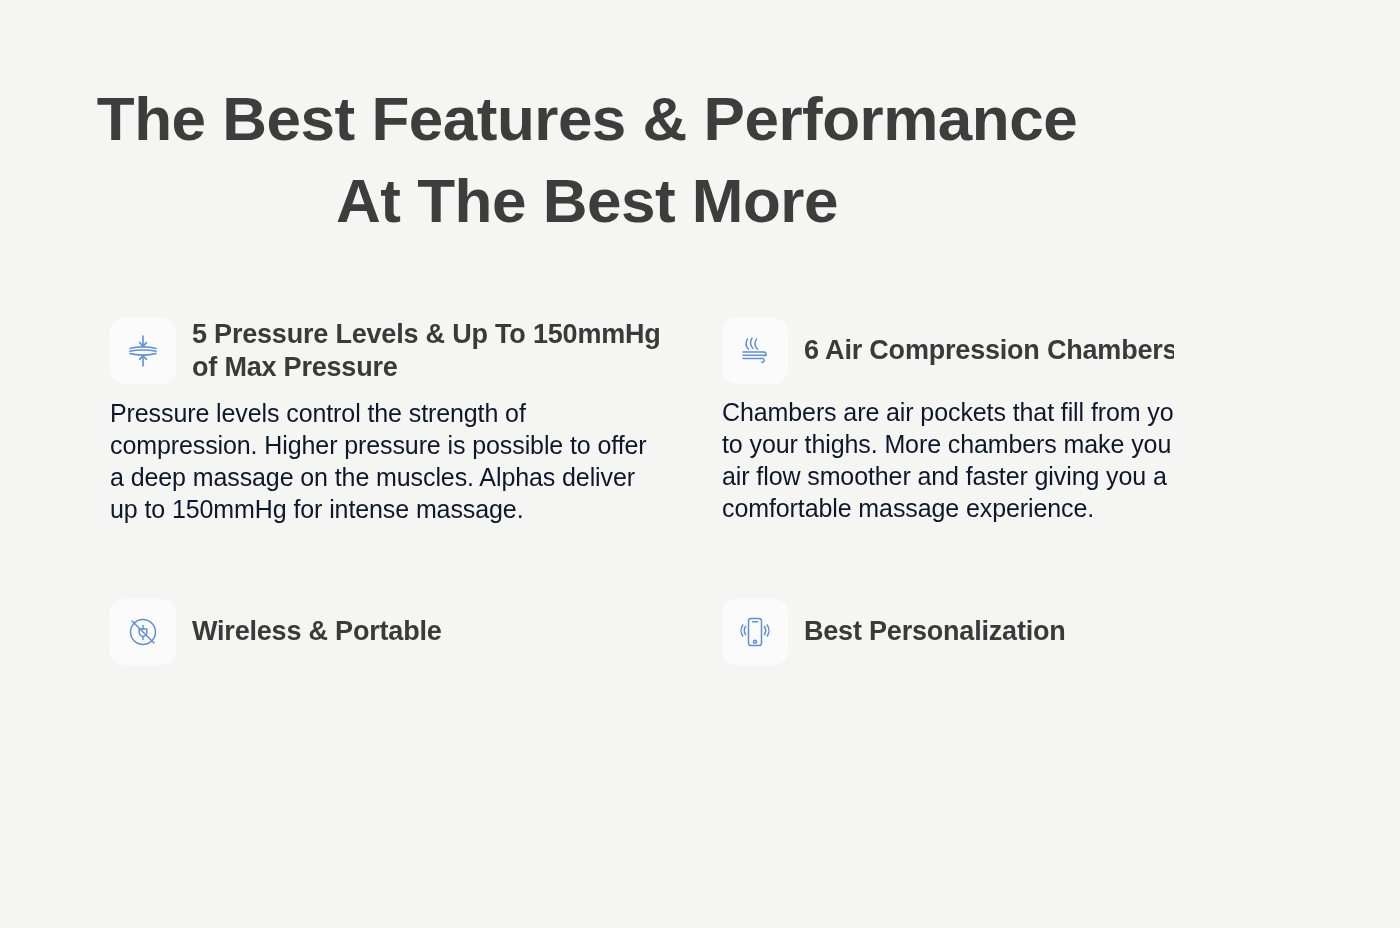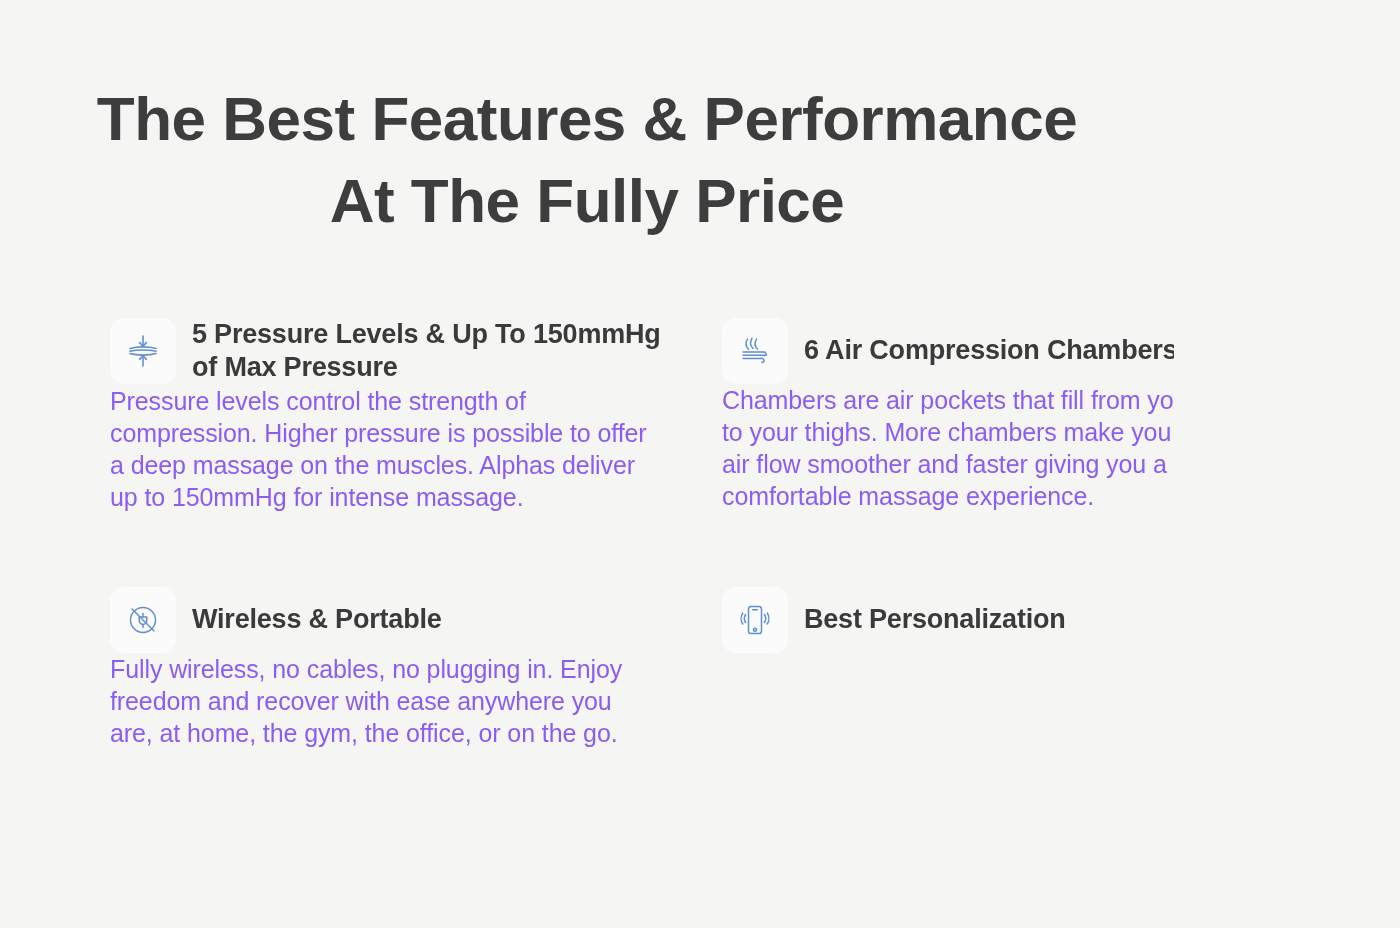--- a/index.html
+++ b/index.html
@@ -72,39 +72,39 @@
 
   .feature-title {
     font-size: 27px;
     line-height: 1.24;
     font-weight: 700;
     color: #3a3a3a;
     letter-spacing: -0.2px;
   }
 
   .feature-body {
-    margin-top: 0;
+    margin-top: 12px;
     font-size: 25px;
     line-height: 1.28;
-    color: #8b5cf6;
+    color: #0f172a;
     letter-spacing: -0.1px;
     max-width: 545px;
   }
 
   
   .features .row2 { margin-top: 22px; }
 </style>
 </head>
 <body>
 
 <div class="page">
 
   <h1 class="heading">
     <span class="line">The Best Features &amp; Performance</span>
-    <span class="line">At The Fully Price</span>
+    <span class="line">At The Best More</span>
   </h1>
 
   <div class="features">
 
     <div class="feature">
       <div class="feature-head">
         <span class="icon-tile">
           <svg width="40" height="40" viewBox="0 0 40 40" fill="none" stroke="#5f90d4" stroke-width="1.6" stroke-linecap="round" stroke-linejoin="round">
             <line x1="20" y1="5" x2="20" y2="15"></line>
             <polyline points="16.6,11.6 20,15.2 23.4,11.6"></polyline>
@@ -145,21 +145,20 @@
           <svg width="40" height="40" viewBox="0 0 40 40" fill="none" stroke="#5f90d4" stroke-width="1.5" stroke-linecap="round" stroke-linejoin="round">
             <circle cx="20" cy="20" r="12.5"></circle>
             <line x1="20" y1="13.5" x2="20" y2="17"></line>
             <path d="M16.2 17 h7.6 v3.6 a3.8 3.8 0 0 1 -3.8 3.8 a3.8 3.8 0 0 1 -3.8 -3.8 z"></path>
             <line x1="20" y1="24.4" x2="20" y2="27.5"></line>
             <line x1="9" y1="9" x2="31" y2="31"></line>
           </svg>
         </span>
         <div class="feature-title">Wireless &amp; Portable</div>
       </div>
-      <p class="feature-body">Fully wireless, no cables, no plugging in. Enjoy freedom and recover with ease anywhere you are, at home, the gym, the office, or on the go.</p>
     </div>
 
     <div class="feature row2">
       <div class="feature-head">
         <span class="icon-tile">
           <svg width="40" height="40" viewBox="0 0 40 40" fill="none" stroke="#5f90d4" stroke-width="1.5" stroke-linecap="round" stroke-linejoin="round">
             <rect x="13.5" y="6.5" width="13" height="27" rx="2.6"></rect>
             <line x1="17.6" y1="9.8" x2="22.4" y2="9.8"></line>
             <circle cx="20" cy="29.8" r="1.5"></circle>
             <path d="M10.6 14.5 C9 16.8 9 20.2 10.6 22.5"></path>

